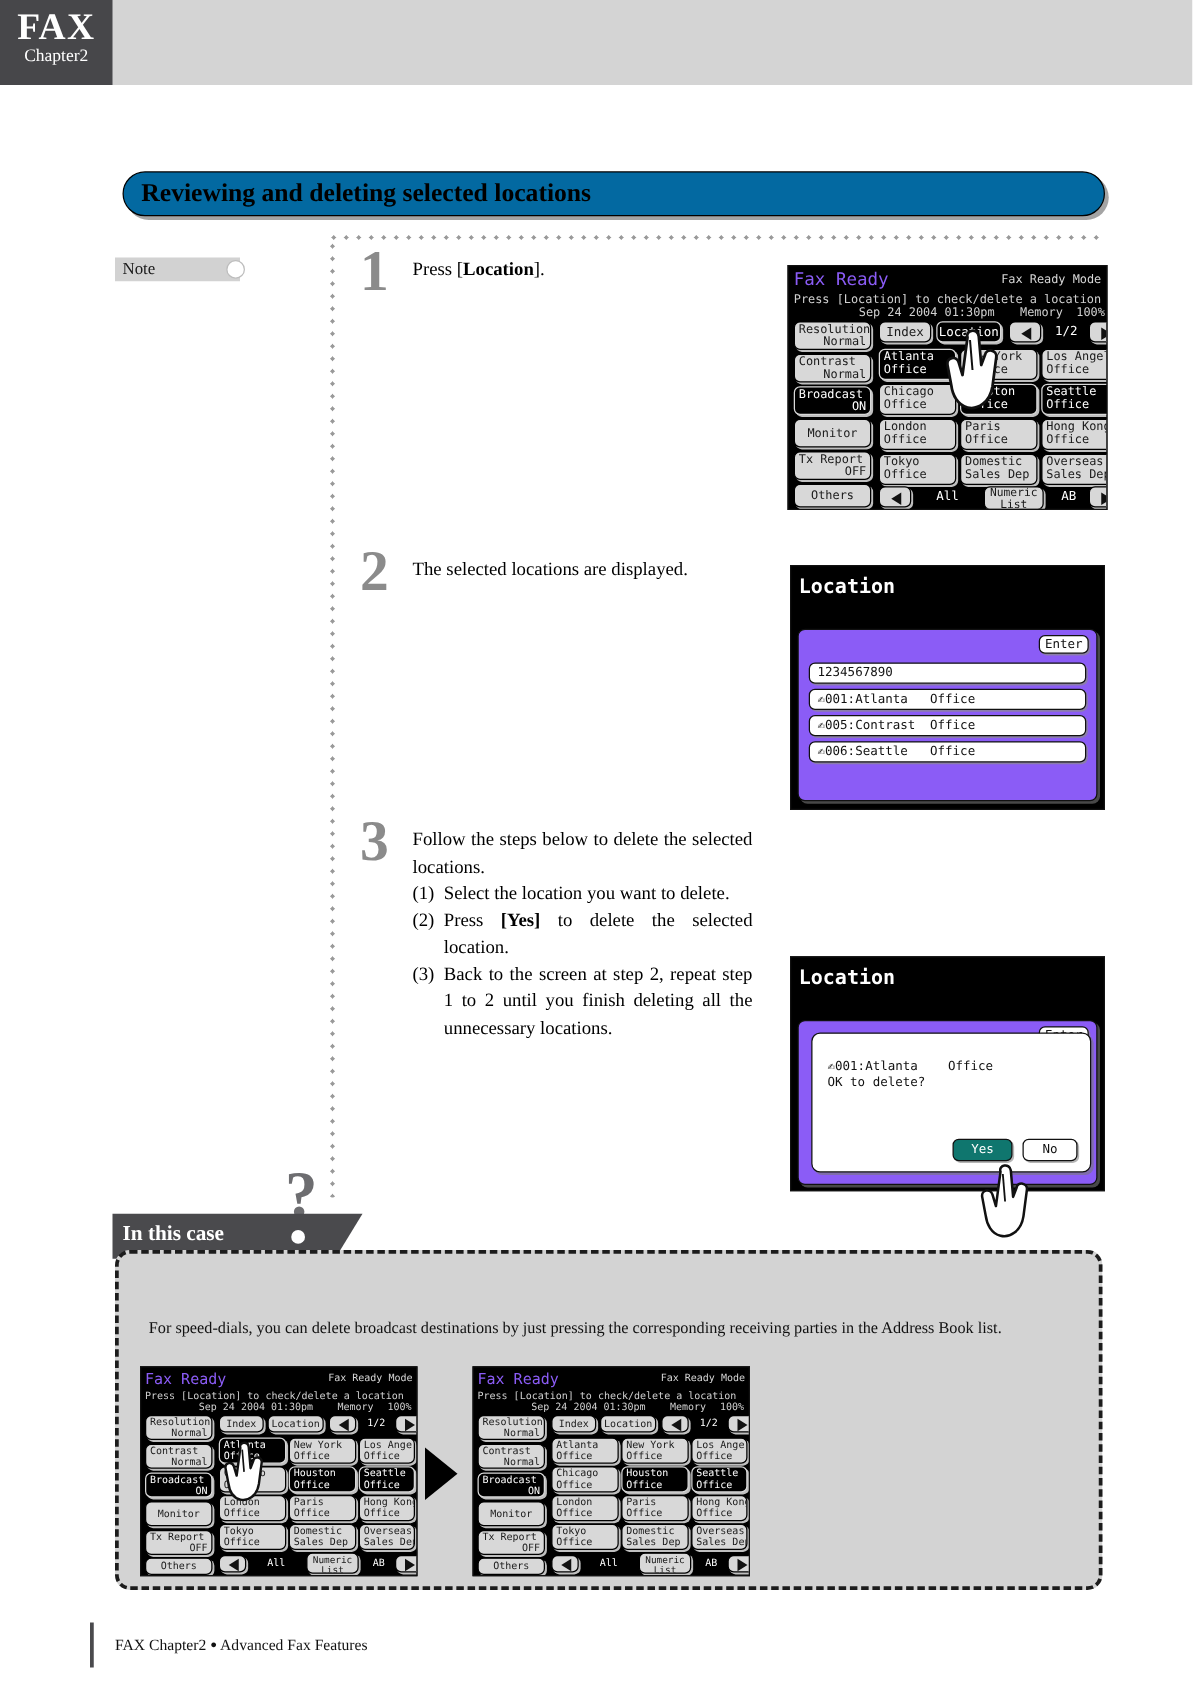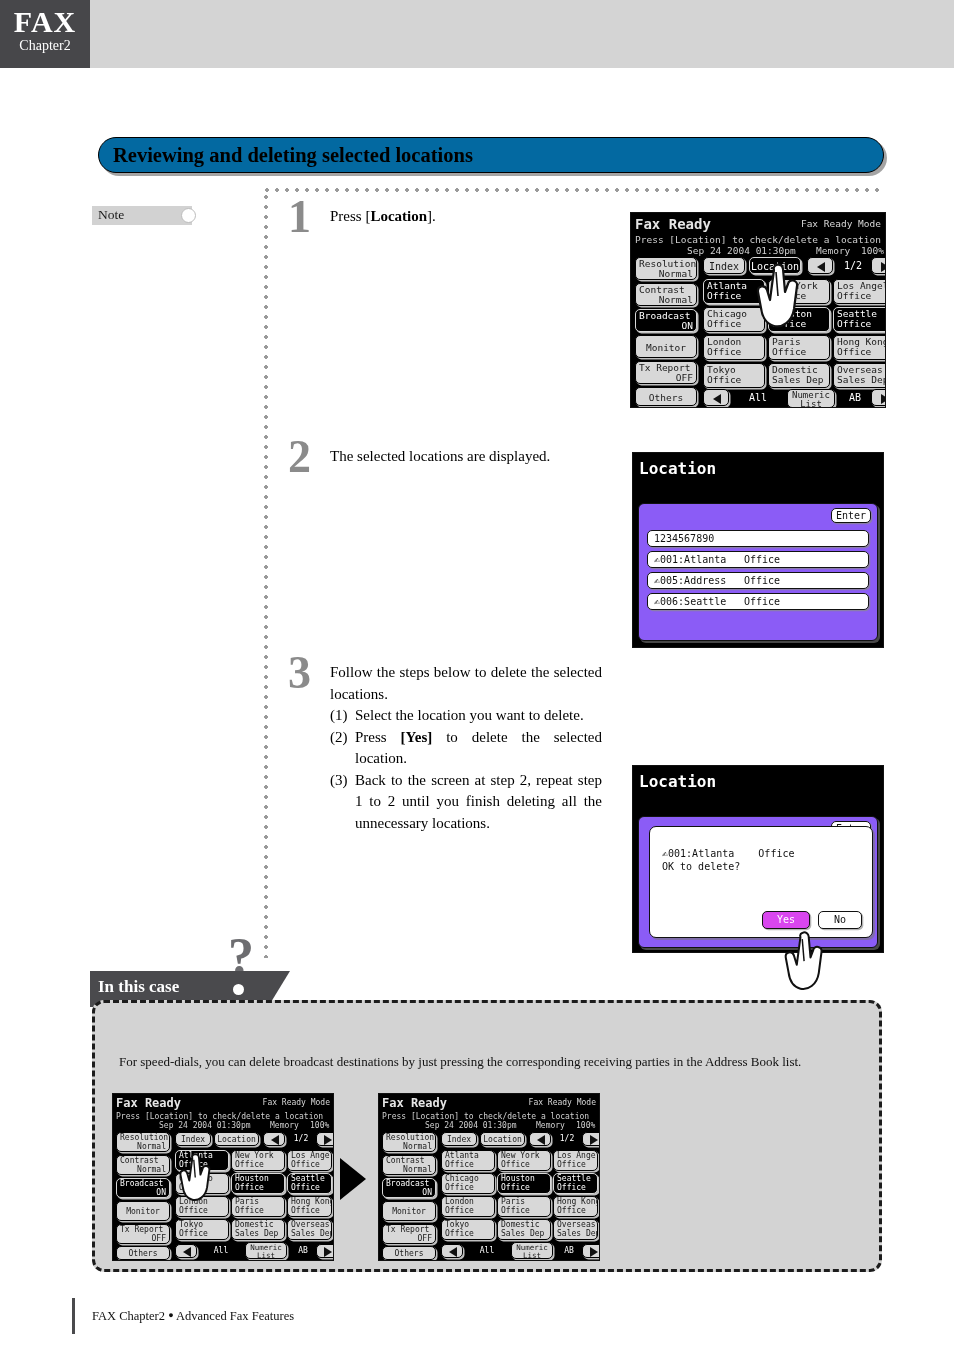--- a/index.html
+++ b/index.html
@@ -95,21 +95,21 @@
   .sub { display:flex; }
   .sub .n { width:25px; flex:0 0 25px; }
   .sub .t { flex:1; text-align:justify; }
 
   
   .lcd {
     position:absolute; background:#000; border:1.5px solid #111;
     font-family:"DejaVu Sans Mono", monospace; color:#fff;
     overflow:hidden;
   }
-  .lcd .hdr-title { position:absolute; font-weight:bold; color:#e5e5e5; }
+  .lcd .hdr-title { position:absolute; font-weight:normal; color:#8b5cf6; }
   .lcd .hdr-mode  { position:absolute; color:#d6d6d6; }
   .lcd .hdr-sub   { position:absolute; color:#d0d0d0; }
   .lcd .hdr-sub2  { position:absolute; color:#d0d0d0; }
 
   
   .key {
     position:absolute; background:#d8d8d8; color:#1a1a1a;
     border:1.3px solid #000; border-radius:5px;
     box-shadow:1.5px 1.5px 0 rgba(255,255,255,.75);
     font-family:"DejaVu Sans Mono", monospace;
@@ -163,21 +163,21 @@
   }
   .dlg-text {
     position:absolute; color:#111; font-family:"DejaVu Sans Mono", monospace;
     white-space:pre; line-height:13px;
   }
   .dlg-btn {
     position:absolute; border:1.3px solid #111; border-radius:5px;
     text-align:center; font-family:"DejaVu Sans Mono", monospace;
     box-shadow:1.3px 1.3px 0 rgba(150,150,150,.7);
   }
-  .dlg-btn.yes { background:#d946ef; color:#fff; }
+  .dlg-btn.yes { background:#0f766e; color:#fff; }
   .dlg-btn.no  { background:#fff; color:#111; }
 
   
   .hand { position:absolute; }
 
   
   #itc-tab {
     position:absolute; left:90px; top:971px; width:178px; height:36px;
     background:#4a4a4d;
   }
@@ -409,21 +409,21 @@
       <span>Enter</span>
     </div>
     <div class="loc-row" style="left:8px; top:26px; width:222px; height:17px; font-size:10px;">
       <span class="id">1234567890</span>
     </div>
     <div class="loc-row" style="left:8px; top:47px; width:222px; height:17px; font-size:10px;">
       <span class="id">✍<span>001:Atlanta</span></span>
       <span class="of">Office</span>
     </div>
     <div class="loc-row" style="left:8px; top:68px; width:222px; height:17px; font-size:10px;">
-      <span class="id">✍<span>005:Address</span></span>
+      <span class="id">✍<span>005:Contrast</span></span>
       <span class="of">Office</span>
     </div>
     <div class="loc-row" style="left:8px; top:89px; width:222px; height:17px; font-size:10px;">
       <span class="id">✍<span>006:Seattle</span></span>
       <span class="of">Office</span>
     </div>
   </div>
 </div>
 
 <div class="lcd" style="left:632px; top:765px; width:252px; height:188px;">

